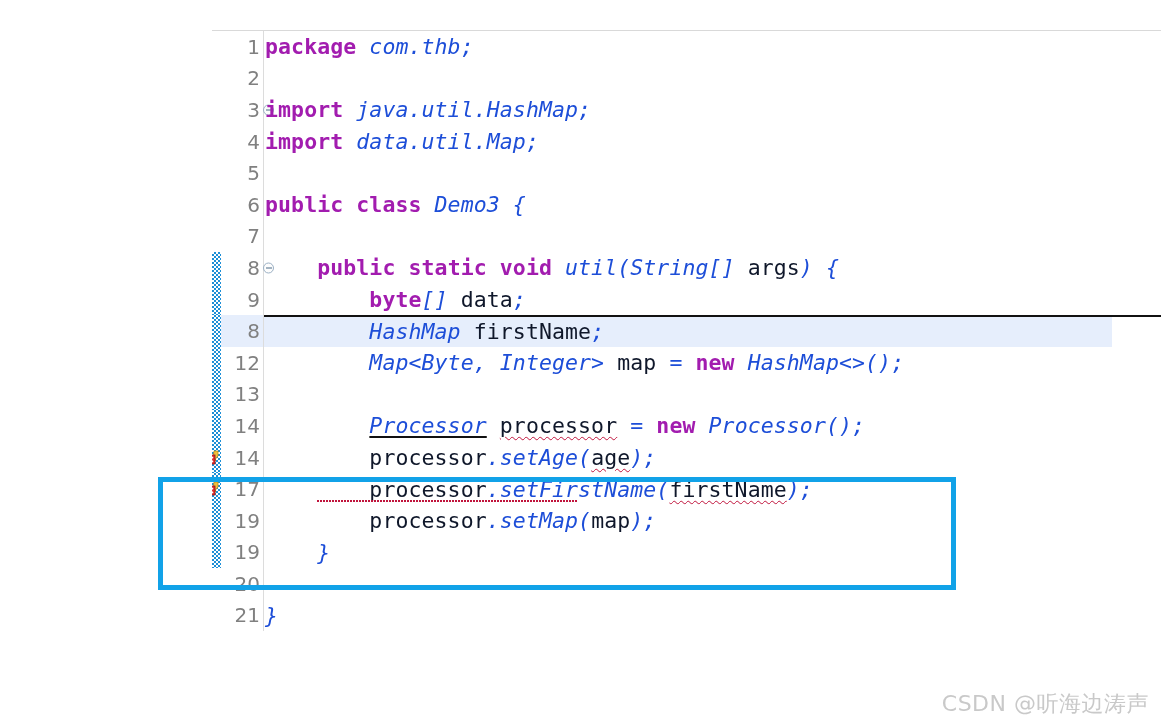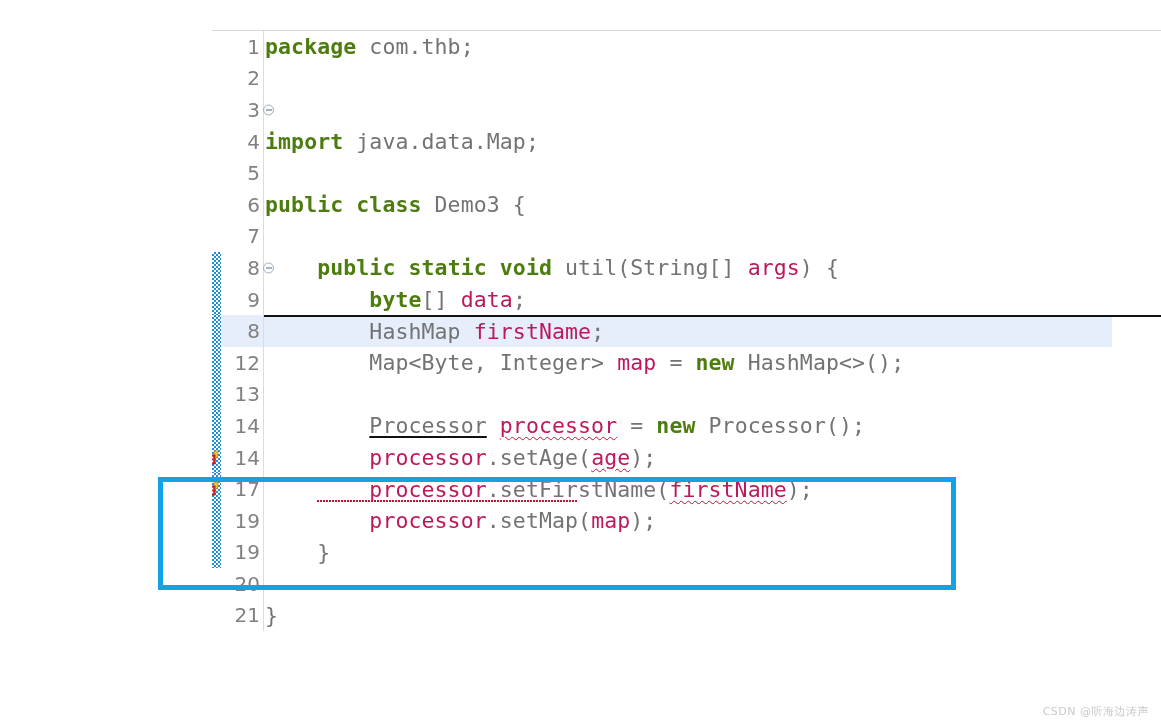--- a/index.html
+++ b/index.html
@@ -101,23 +101,23 @@
   }
   .code{
     position:relative;
     z-index:4;
     font-family:"DejaVu Sans Mono", monospace;
     font-size:21.5px;
     color:#111111;
     padding-left:2px;
     letter-spacing:0.1px;
   }
-  .kw{color:#4d7c0f;font-weight:bold;margin-top:36px;}
-  .var{color:#be185d;}
-  .plain{color:#737373;}
+  .kw{color:#a21caf;font-weight:bold;margin-top:36px;}
+  .var{color:#0f172a;}
+  .plain{color:#1d4ed8;font-style:italic;}
   .sl-und{ text-decoration:underline; text-decoration-color:#111; text-underline-offset:3px;}
   .wavy{
     text-decoration:underline;
     text-decoration-style:wavy;
     text-decoration-color:#c0143c;
     text-decoration-thickness:1px;
     text-underline-offset:3px;
   }
   #bluebox{
     position:absolute;
@@ -125,34 +125,34 @@
     width:798px; height:113px;
     border:5px solid #11a2e8;
     box-sizing:border-box;
     z-index:50;
     pointer-events:none;
   }
   #watermark{
     position:absolute;
     right:12px; bottom:4px;
     font-family:"DejaVu Sans", sans-serif;
-    font-size:11px;
+    font-size:22px;
     color:#c9c9c9;
     z-index:60;
     letter-spacing:0.5px;
   }
 </style>
 </head>
 <body>
 
 <div id="editor">
     <div class="row"><div class="sep"></div><div class="gutter"><span class="lnum">1</span></div><div class="code"><span class="kw">package</span><span class="plain"> com.thb;</span></div></div>
     <div class="row"><div class="sep"></div><div class="gutter"><span class="lnum">2</span></div><div class="code"></div></div>
-    <div class="row"><div class="sep"></div><div class="gutter"><span class="lnum">3</span><span class="fold"></span></div></div>
-    <div class="row"><div class="sep"></div><div class="gutter"><span class="lnum">4</span></div><div class="code"><span class="kw">import</span><span class="plain"> java.data.Map;</span></div></div>
+    <div class="row"><div class="sep"></div><div class="gutter"><span class="lnum">3</span><span class="fold"></span></div><div class="code"><span class="kw">import</span><span class="plain"> java.util.HashMap;</span></div></div>
+    <div class="row"><div class="sep"></div><div class="gutter"><span class="lnum">4</span></div><div class="code"><span class="kw">import</span><span class="plain"> data.util.Map;</span></div></div>
     <div class="row"><div class="sep"></div><div class="gutter"><span class="lnum">5</span></div><div class="code"></div></div>
     <div class="row"><div class="sep"></div><div class="gutter"><span class="lnum">6</span></div><div class="code"><span class="kw">public class</span><span class="plain"> Demo3 {</span></div></div>
     <div class="row"><div class="sep"></div><div class="gutter"><span class="lnum">7</span></div><div class="code"></div></div>
     <div class="row"><div class="sep"></div><div class="chg"></div><div class="gutter"><span class="lnum">8</span><span class="fold"></span></div><div class="code"><span class="plain">    </span><span class="kw">public static void</span><span class="plain"> util(String[] </span><span class="var">args</span><span class="plain">) {</span></div></div>
     <div class="row"><div class="sep"></div><div class="chg"></div><div class="underline-row"></div><div class="gutter"><span class="lnum">9</span></div><div class="code"><span class="plain">        </span><span class="kw">byte</span><span class="plain">[] </span><span class="var">data</span><span class="plain">;</span></div></div>
     <div class="row"><div class="hl"></div><div class="sep"></div><div class="chg"></div><div class="gutter"><span class="lnum">8</span></div><div class="code"><span class="plain">        HashMap </span><span class="var">firstName</span><span class="plain">;</span></div></div>
     <div class="row"><div class="sep"></div><div class="chg"></div><div class="gutter"><span class="lnum">12</span></div><div class="code"><span class="plain">        Map&lt;Byte, Integer&gt; </span><span class="var">map</span><span class="plain"> = </span><span class="kw">new</span><span class="plain"> HashMap&lt;&gt;();</span></div></div>
     <div class="row"><div class="sep"></div><div class="chg"></div><div class="gutter"><span class="lnum">13</span></div><div class="code"></div></div>
     <div class="row"><div class="sep"></div><div class="chg"></div><div class="gutter"><span class="lnum">14</span></div><div class="code"><span class="plain">        </span><span class="plain sl-und">Processor</span><span class="plain"> </span><span class="var wavy">processor</span><span class="plain"> = </span><span class="kw">new</span><span class="plain"> Processor();</span></div></div>
     <div class="row"><div class="sep"></div><div class="chg"></div><div class="gutter"><div class="marker"><svg width="16" height="16" viewBox="0 0 16 16">

